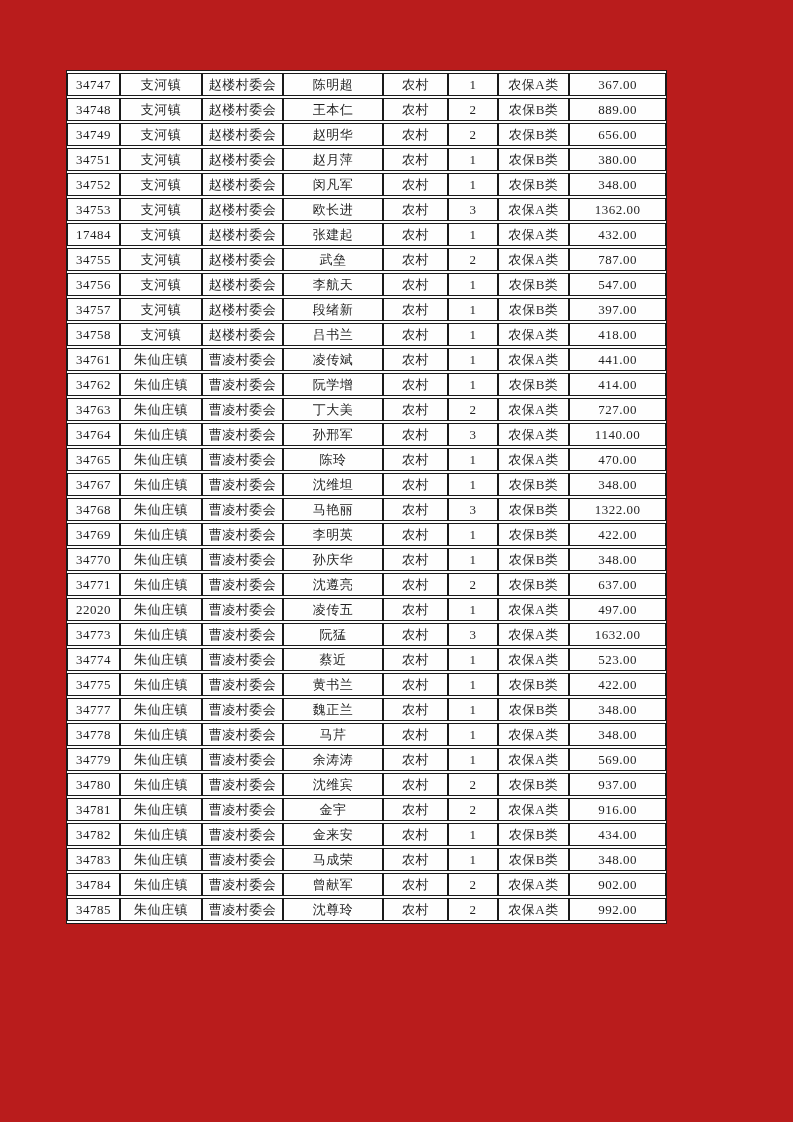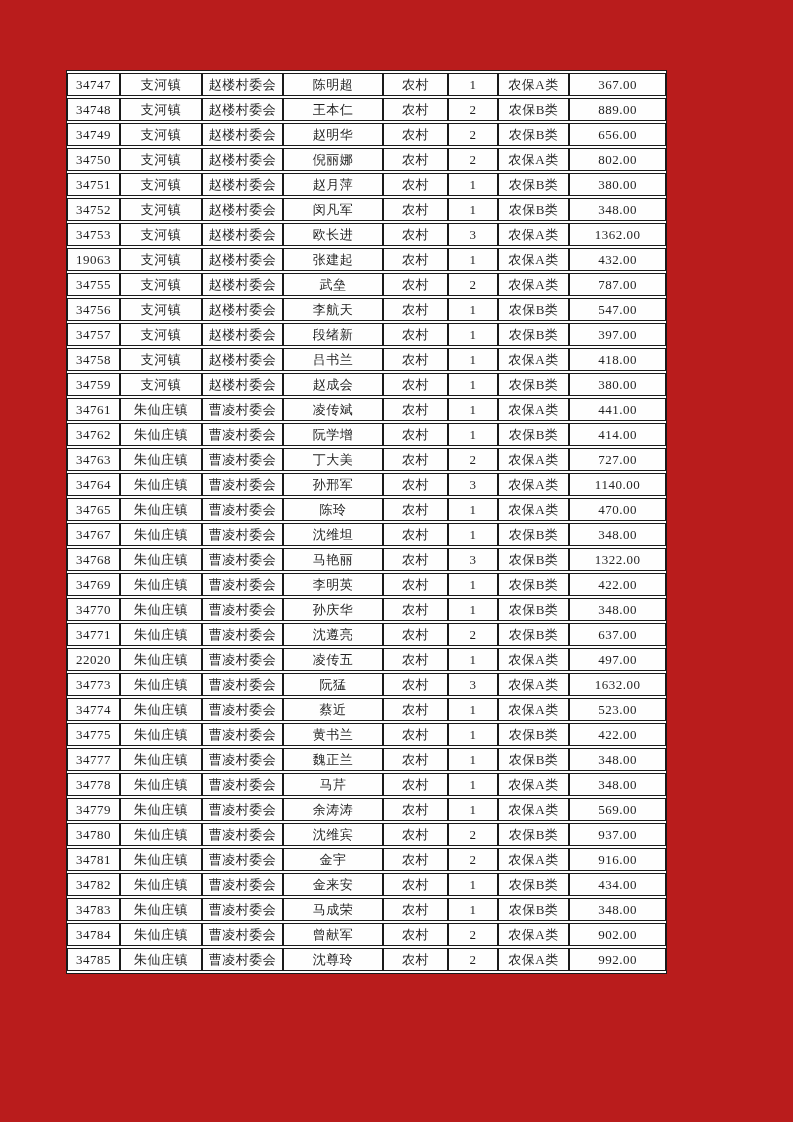--- a/index.html
+++ b/index.html
@@ -99,30 +99,20 @@
             <td>34749</td>
             <td>支河镇</td>
             <td>赵楼村委会</td>
             <td>赵明华</td>
             <td>农村</td>
             <td>2</td>
             <td>农保B类</td>
             <td>656.00</td>
           </tr>
           <tr>
-            <td>34750</td>
-            <td>支河镇</td>
-            <td>赵楼村委会</td>
-            <td>倪丽娜</td>
-            <td>农村</td>
-            <td>2</td>
-            <td>农保A类</td>
-            <td>802.00</td>
-          </tr>
-          <tr>
             <td>34751</td>
             <td>支河镇</td>
             <td>赵楼村委会</td>
             <td>赵月萍</td>
             <td>农村</td>
             <td>1</td>
             <td>农保B类</td>
             <td>380.00</td>
           </tr>
           <tr>
@@ -139,21 +129,21 @@
             <td>34753</td>
             <td>支河镇</td>
             <td>赵楼村委会</td>
             <td>欧长进</td>
             <td>农村</td>
             <td>3</td>
             <td>农保A类</td>
             <td>1362.00</td>
           </tr>
           <tr>
-            <td>19063</td>
+            <td>17484</td>
             <td>支河镇</td>
             <td>赵楼村委会</td>
             <td>张建起</td>
             <td>农村</td>
             <td>1</td>
             <td>农保A类</td>
             <td>432.00</td>
           </tr>
           <tr>
             <td>34755</td>
@@ -187,30 +177,20 @@
           </tr>
           <tr>
             <td>34758</td>
             <td>支河镇</td>
             <td>赵楼村委会</td>
             <td>吕书兰</td>
             <td>农村</td>
             <td>1</td>
             <td>农保A类</td>
             <td>418.00</td>
-          </tr>
-          <tr>
-            <td>34759</td>
-            <td>支河镇</td>
-            <td>赵楼村委会</td>
-            <td>赵成会</td>
-            <td>农村</td>
-            <td>1</td>
-            <td>农保B类</td>
-            <td>380.00</td>
           </tr>
           <tr>
             <td>34761</td>
             <td>朱仙庄镇</td>
             <td>曹凌村委会</td>
             <td>凌传斌</td>
             <td>农村</td>
             <td>1</td>
             <td>农保A类</td>
             <td>441.00</td>

